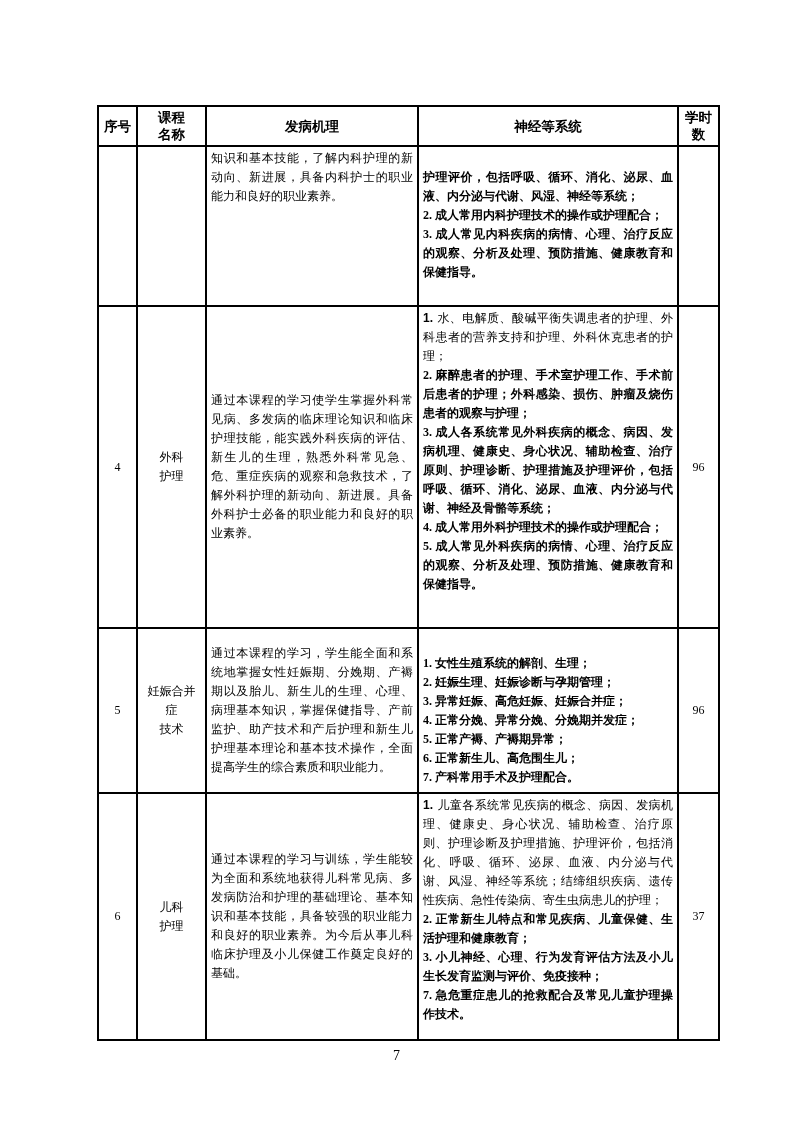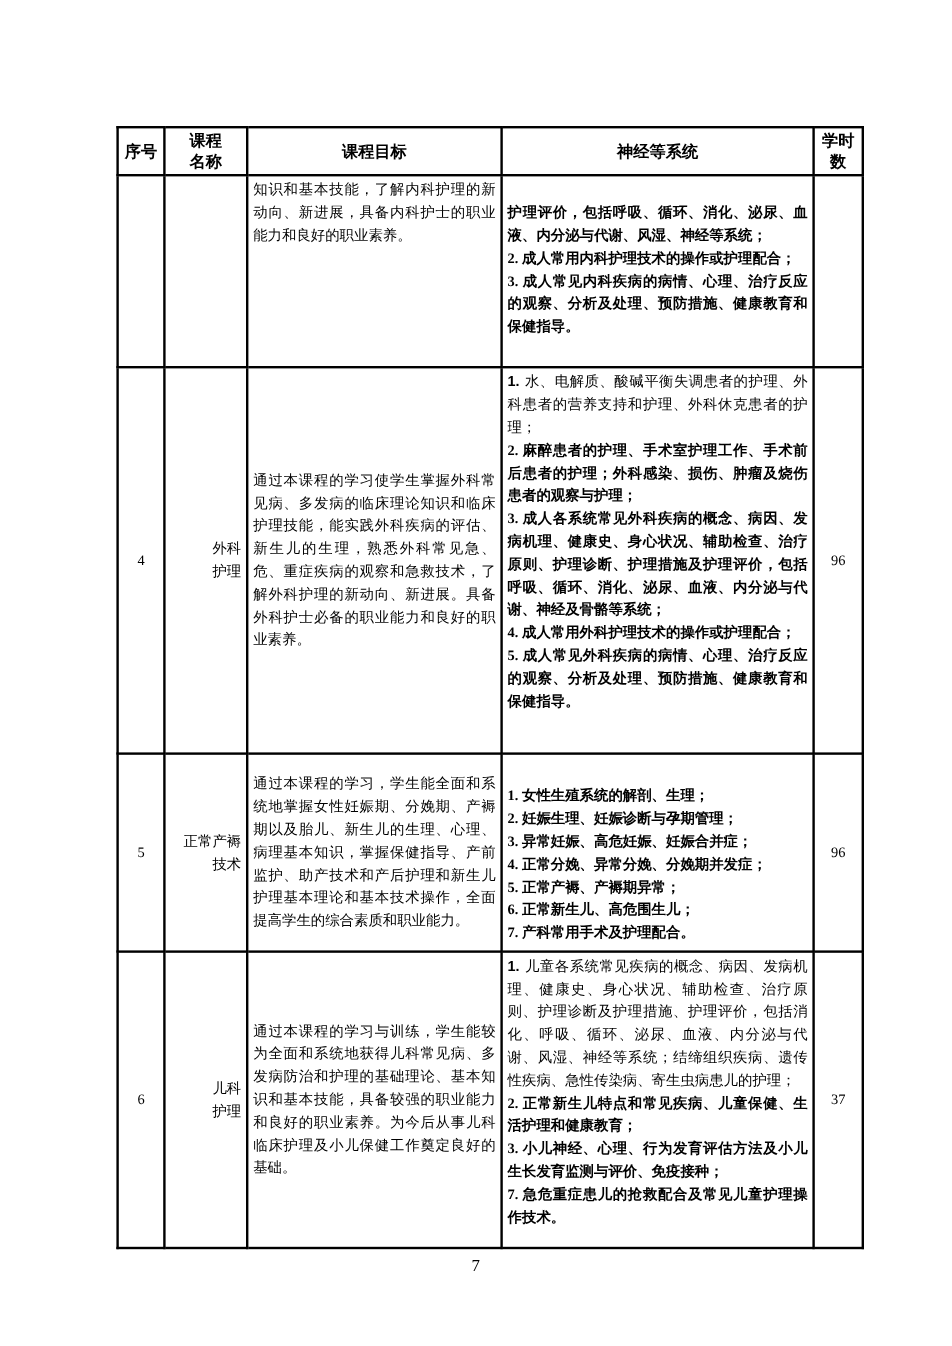--- a/index.html
+++ b/index.html
@@ -47,21 +47,21 @@
   }
   table.curriculum td {
     font-size: 12px;
     line-height: 19px;
   }
   .c-seq, .c-hours {
     text-align: center;
     vertical-align: middle;
   }
   .c-course {
-    text-align: right;
+    text-align: center;
     vertical-align: middle;
     white-space: pre-line;
   }
   .c-obj { vertical-align: middle; }
   .c-obj.va-top { vertical-align: top; }
   .c-content { vertical-align: top; }
   .c-content.va-mid { vertical-align: middle; }
   .obj-text, .items, .first-item {
     text-align: justify;
     text-justify: inter-character;
@@ -97,21 +97,21 @@
       <col class="col-course">
       <col class="col-obj">
       <col class="col-cont">
       <col class="col-hours">
     </colgroup>
     <thead>
       <tr>
         <th>序号</th>
         <th>课程
 名称</th>
-        <th>课程目标</th>
+        <th>发病机理</th>
         <th>神经等系统</th>
         <th>学时
 数</th>
       </tr>
     </thead>
     <tbody>
       <tr class="row-0">
         <td class="c-seq"></td>
         <td class="c-course"></td>
         <td class="c-obj va-top">
@@ -136,21 +136,21 @@
           <p class="first-item"><b class="marker">1.</b><span>水、电解质、酸碱平衡失调患者的护理、外科患者的营养支持和护理、外科休克患者的护理；</span></p>
           <div class="items">2. 麻醉患者的护理、手术室护理工作、手术前后患者的护理；外科感染、损伤、肿瘤及烧伤患者的观察与护理；
 3. 成人各系统常见外科疾病的概念、病因、发病机理、健康史、身心状况、辅助检查、治疗原则、护理诊断、护理措施及护理评价，包括呼吸、循环、消化、泌尿、血液、内分泌与代谢、神经及骨骼等系统；
 4. 成人常用外科护理技术的操作或护理配合；
 5. 成人常见外科疾病的病情、心理、治疗反应的观察、分析及处理、预防措施、健康教育和保健指导。</div>
         </td>
         <td class="c-hours">96</td>
       </tr>
       <tr class="row-2">
         <td class="c-seq">5</td>
-        <td class="c-course">正常产褥
+        <td class="c-course">妊娠合并症
 技术</td>
         <td class="c-obj">
           <div class="obj-text">通过本课程的学习，学生能全面和系统地掌握女性妊娠期、分娩期、产褥期以及胎儿、新生儿的生理、心理、病理基本知识，掌握保健指导、产前监护、助产技术和产后护理和新生儿护理基本理论和基本技术操作，全面提高学生的综合素质和职业能力。</div>
         </td>
         <td class="c-content va-mid">
           <p class="first-item"><b class="marker"></b><span></span></p>
           <div class="items">1. 女性生殖系统的解剖、生理；
 2. 妊娠生理、妊娠诊断与孕期管理；
 3. 异常妊娠、高危妊娠、妊娠合并症；
 4. 正常分娩、异常分娩、分娩期并发症；

